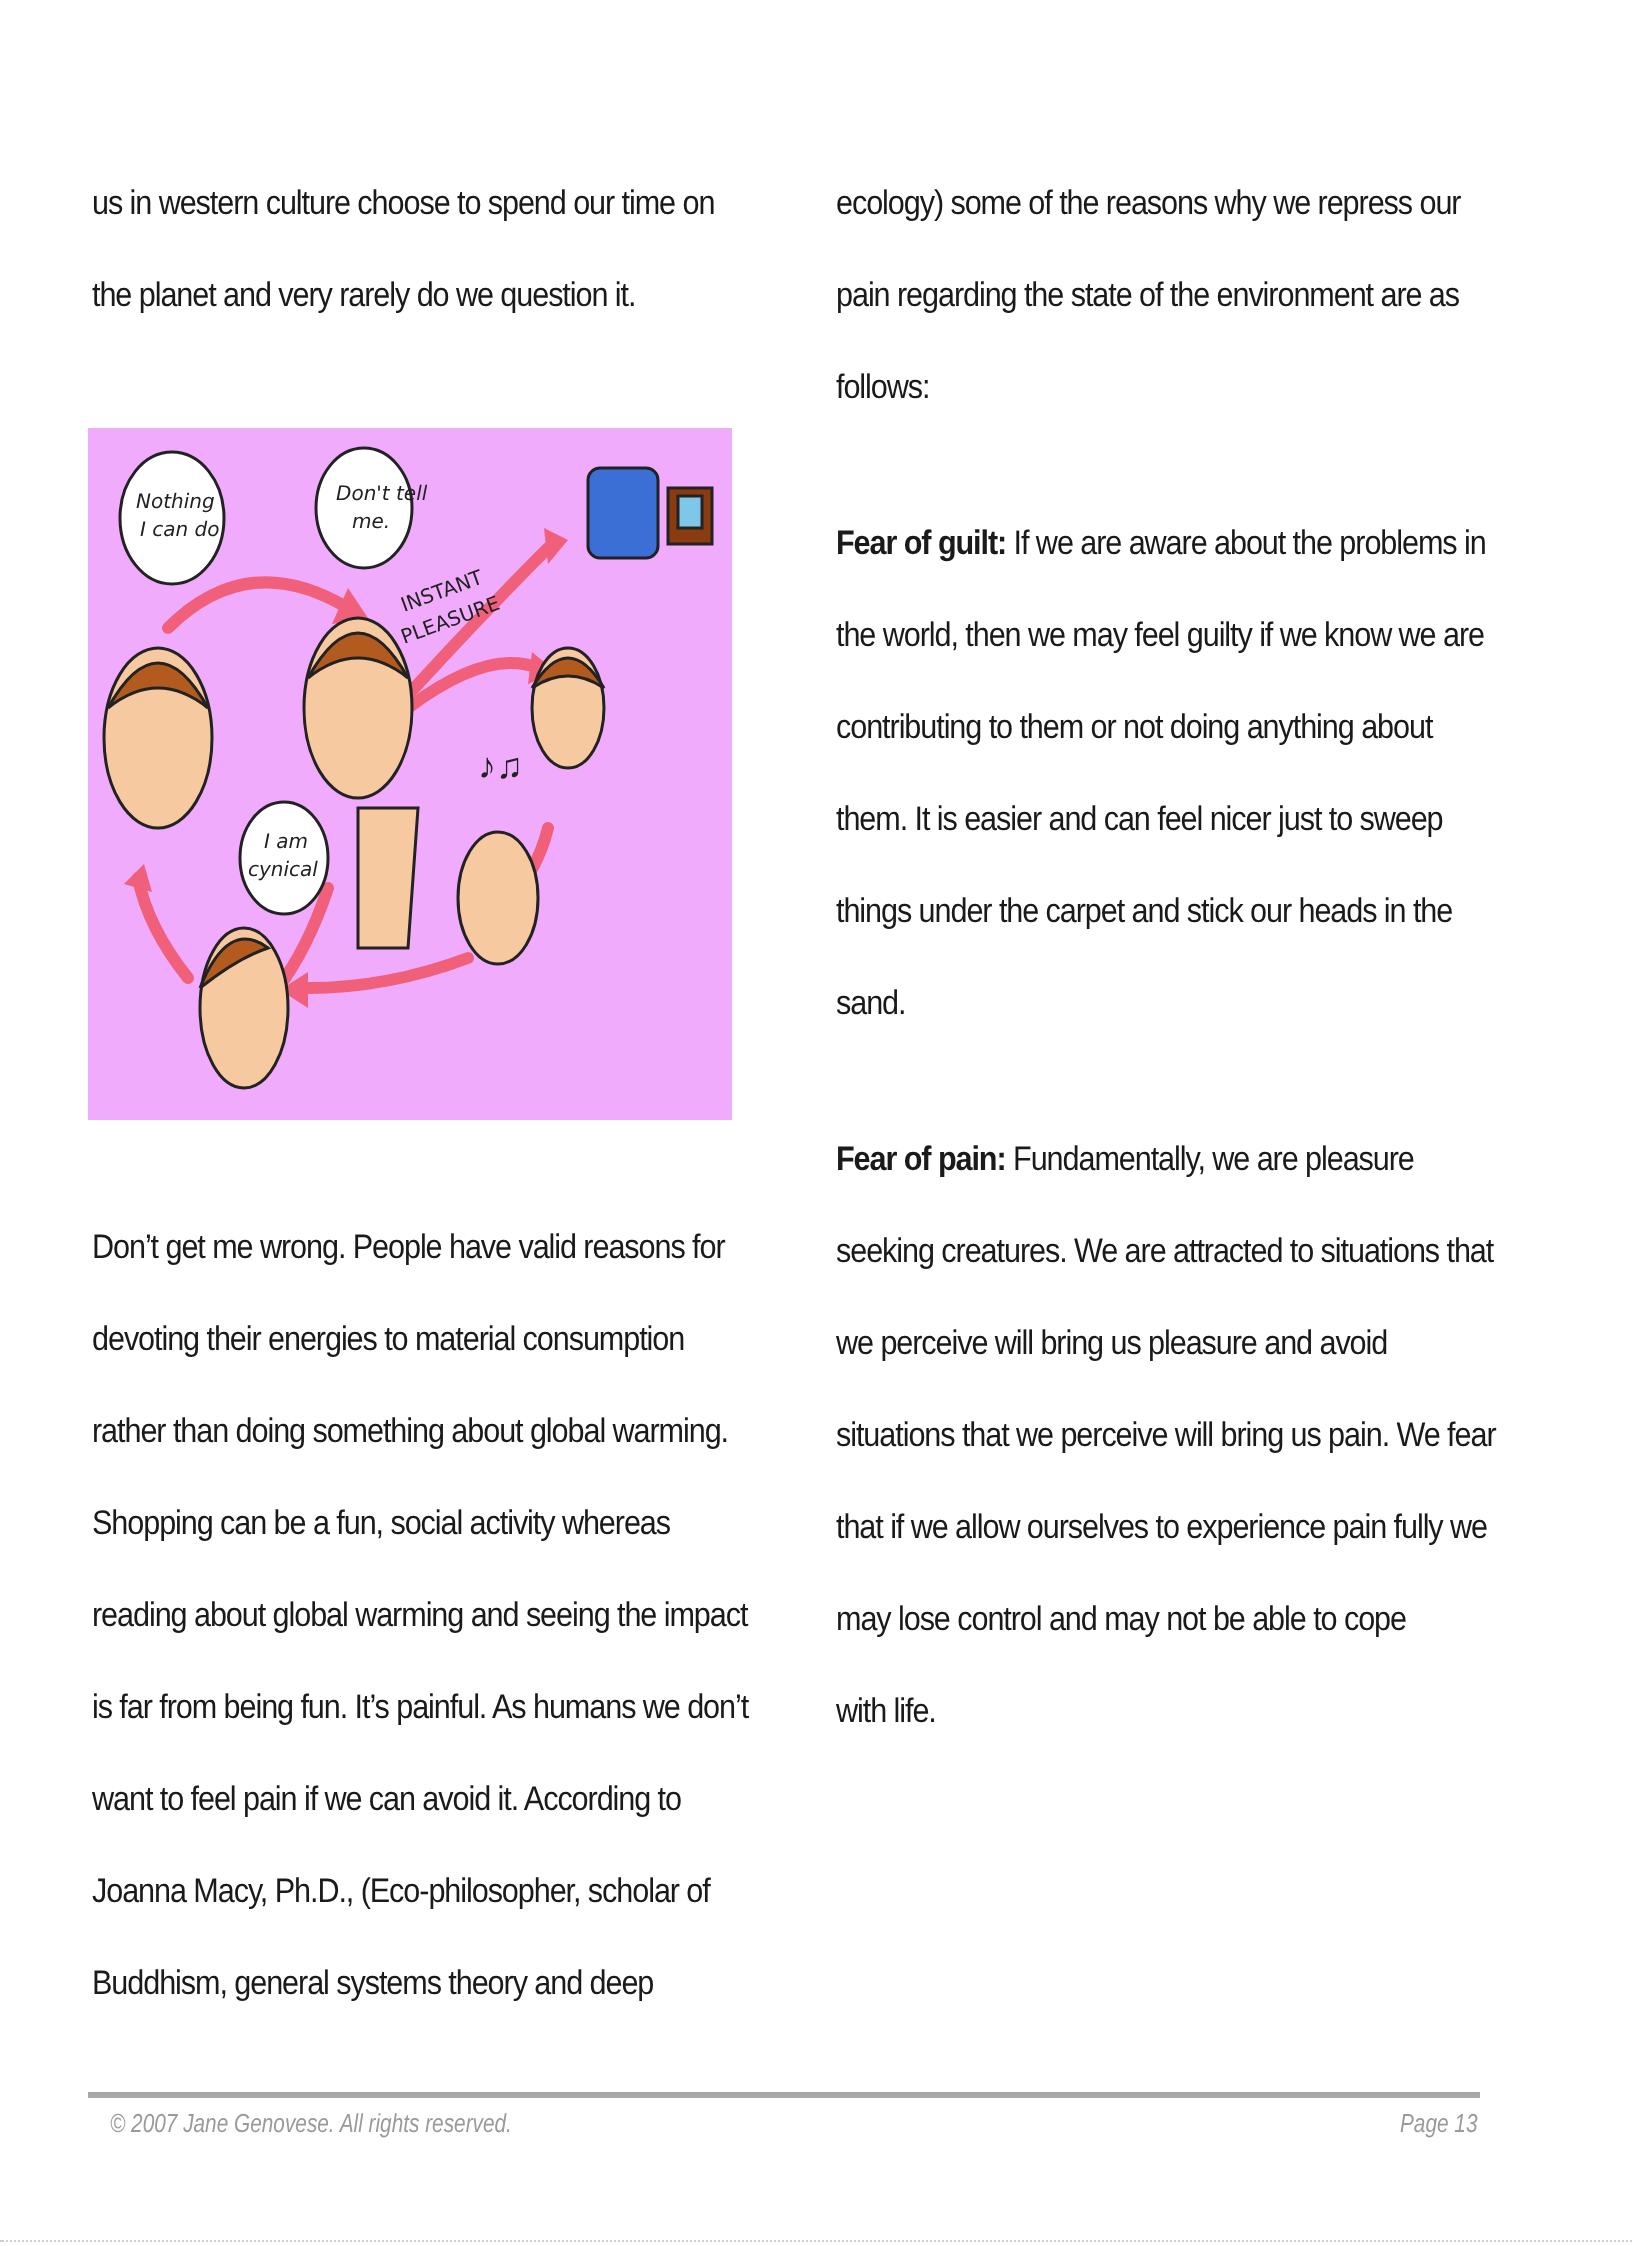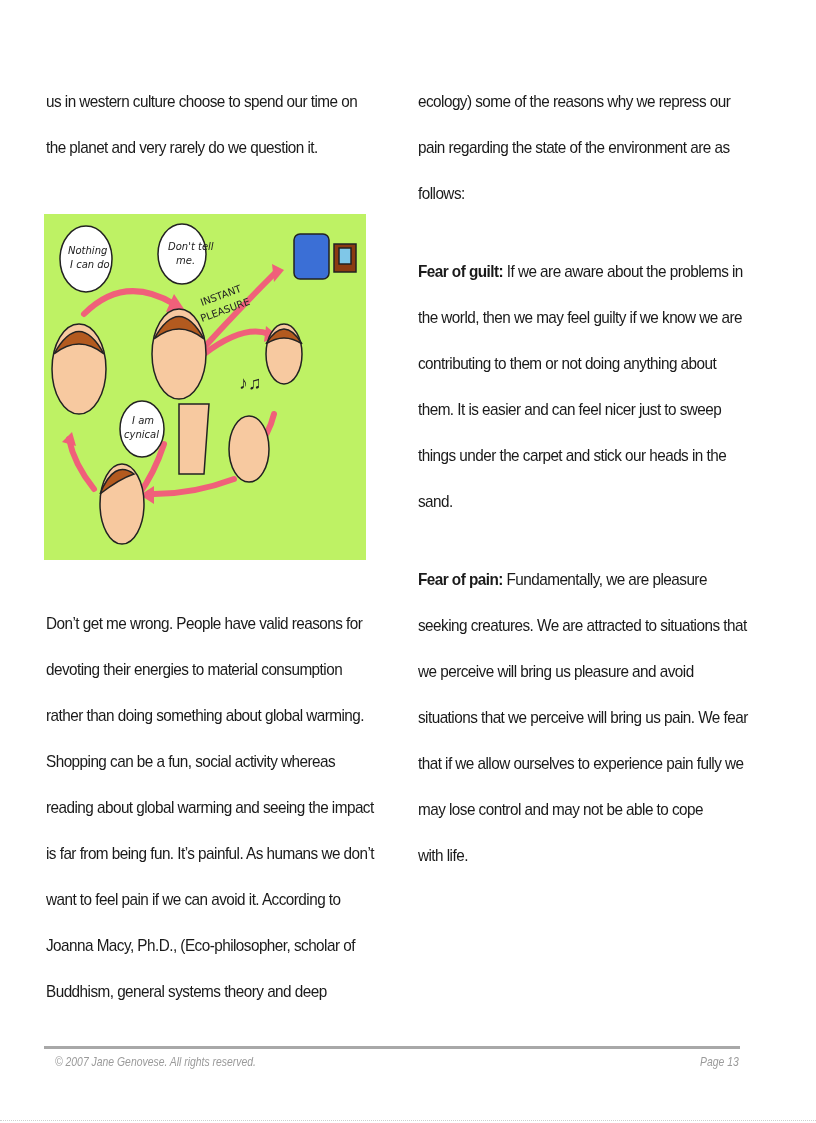--- a/index.html
+++ b/index.html
@@ -1,21 +1,21 @@
 <!DOCTYPE html>
 <html><head>
   <meta charset="utf-8">
   <style>
     html, body { margin: 0; padding: 0; background: #ffffff; }
     body { width: 816px; height: 1123px; position: relative; overflow: hidden;
            font-family: "Liberation Sans", sans-serif; color: #1a1a1a; }
     .col { position: absolute; font-size: 17px; letter-spacing: -0.6px; transform: scaleX(0.9); transform-origin: left top; }
     .line { position: absolute; white-space: nowrap; left: 0; }
     .bold { font-weight: bold; }
-    .illus { position: absolute; left: 44px; top: 214px; width: 322px; height: 346px; background: #bef264; }
+    .illus { position: absolute; left: 44px; top: 214px; width: 322px; height: 346px; background: #f0abfc; }
     .footer-rule { position: absolute; left: 44px; top: 1046px; width: 696px; height: 3px; background: #a8a8a8; }
     .footer-left, .footer-right { position: absolute; top: 1054px; font-family: "Liberation Sans", sans-serif; font-style: italic;
       font-size: 13px; color: #9a9a9a; transform: scaleX(0.8); transform-origin: left top; white-space: nowrap; }
     .footer-left { left: 55px; }
     .footer-right { left: 700px; }
     .page-edge { position: absolute; left: 0; top: 1120px; width: 816px; border-top: 1px dotted #d0d0d0; }
   </style>
 </head>
 <body>
 

